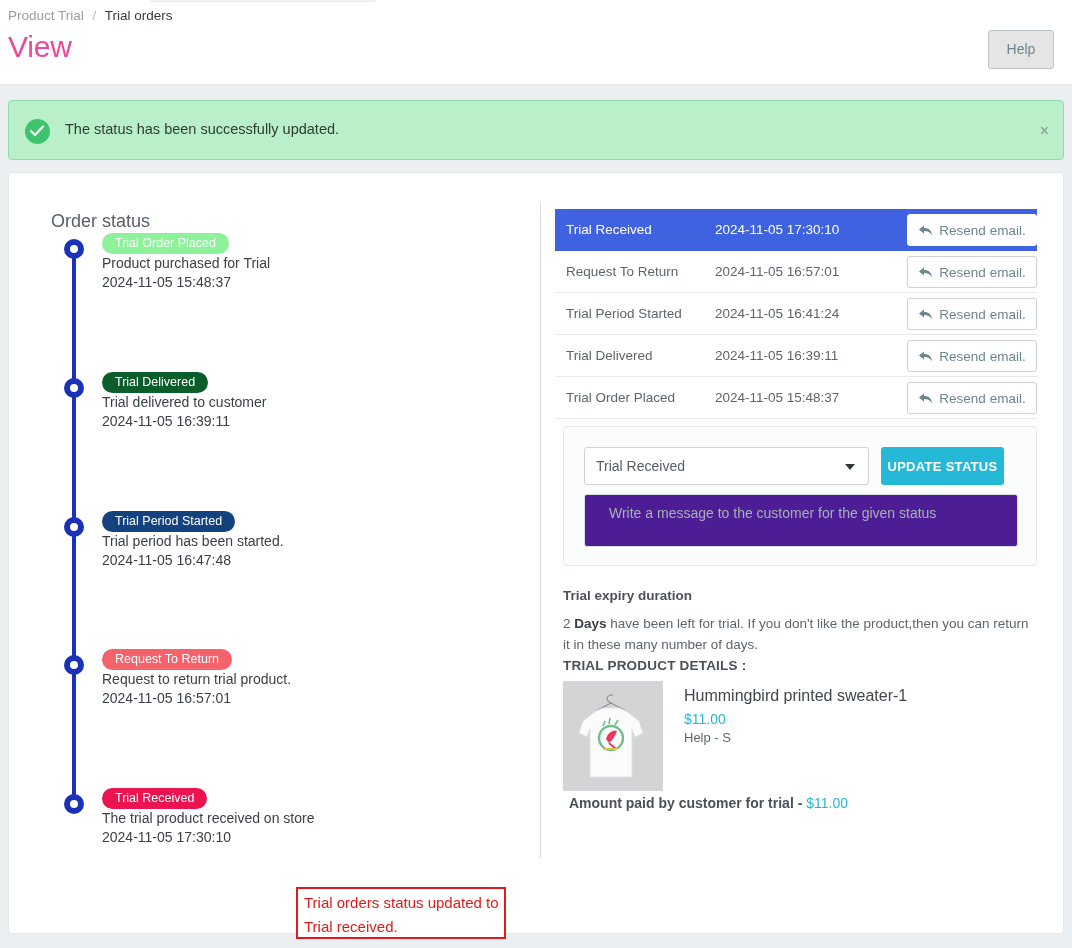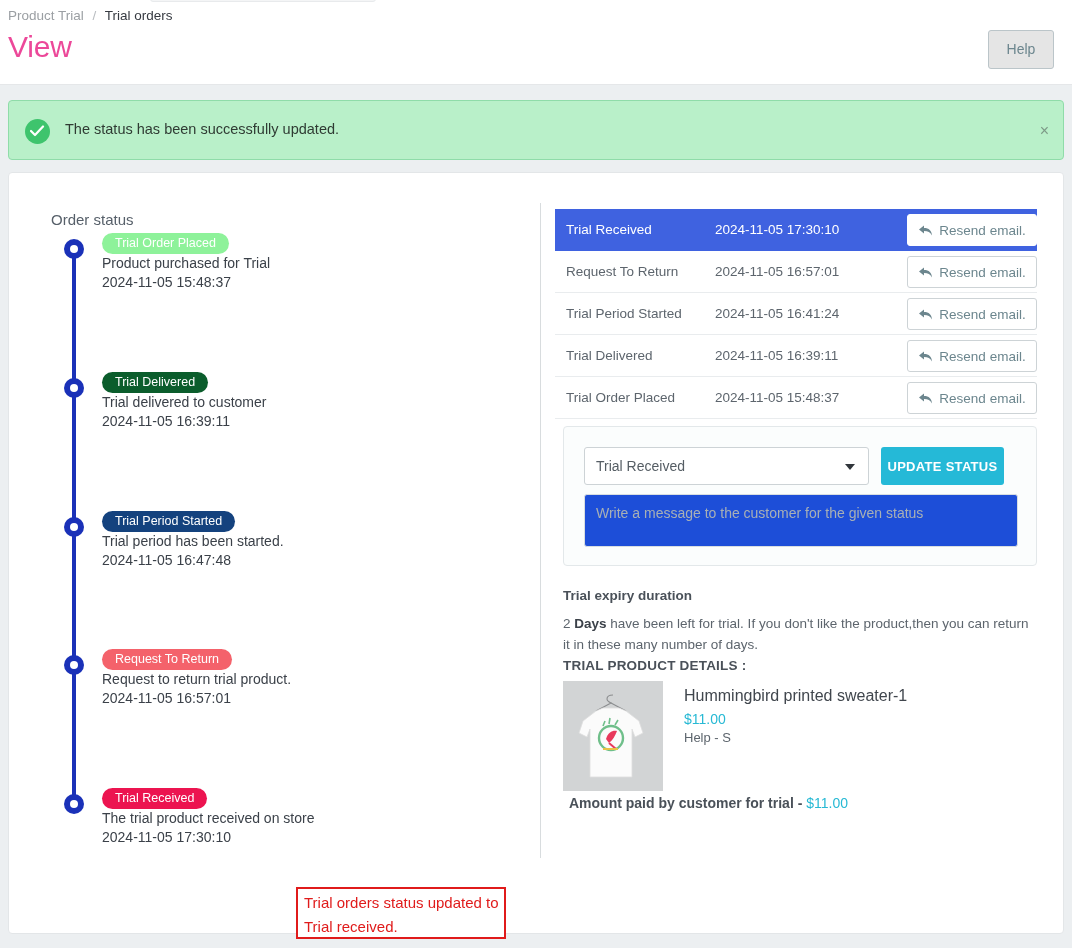--- a/index.html
+++ b/index.html
@@ -113,21 +113,21 @@
     position: absolute;
     left: 531px; top: 30px;
     width: 1px; height: 655px;
     background: #d8dcde;
   }
 
   
   .order-status-label {
     position: absolute;
     left: 42px; top: 38px;
-    font-size: 15px;
+    font-size: 18px;
     color: #57606a;
   }
   .timeline { position: absolute; left: 42px; top: 62px; width: 470px; }
   .tl-line {
     position: absolute;
     left: 21px; top: 12px;
     width: 4px; height: 555px;
     background: #1a31b8;
   }
   .tl-item { position: absolute; left: 0; width: 470px; }
@@ -273,26 +273,26 @@
     font-size: 13px;
     font-weight: bold;
     letter-spacing: 0.3px;
     cursor: pointer;
     font-family: "Liberation Sans", sans-serif;
   }
   .msg-area {
     position: absolute;
     left: 20px; top: 67px;
     width: 434px; height: 53px;
-    background: #1d4ed8;
+    background: #4c1d95;
     border: 1px solid #d8dee1;
     border-radius: 3px;
     color: #a8b0b5;
     font-size: 14px;
-    padding: 10px 11px;
+    padding: 10px 24px;
     resize: none;
     font-family: "Liberation Sans", sans-serif;
   }
   .msg-area::placeholder { color: #a8b0b5; }
 
   
   .expiry-title {
     position: absolute;
     left: 554px; top: 415px;
     font-size: 13.5px;

